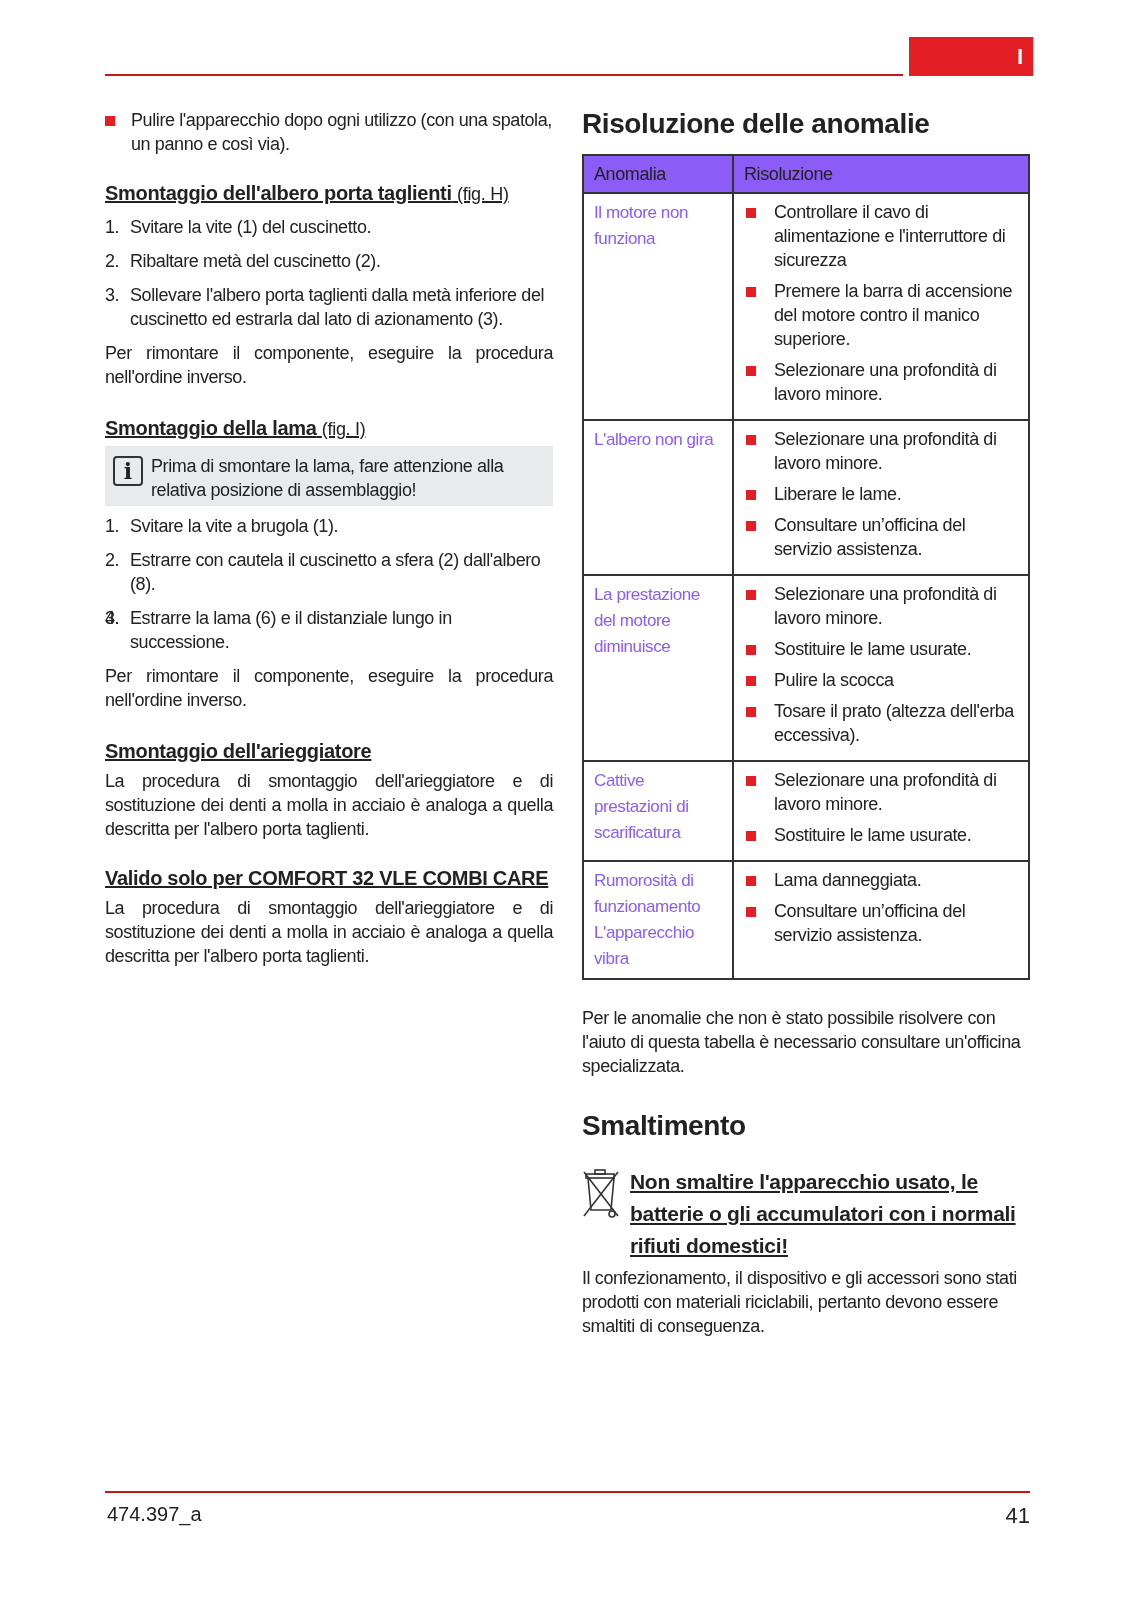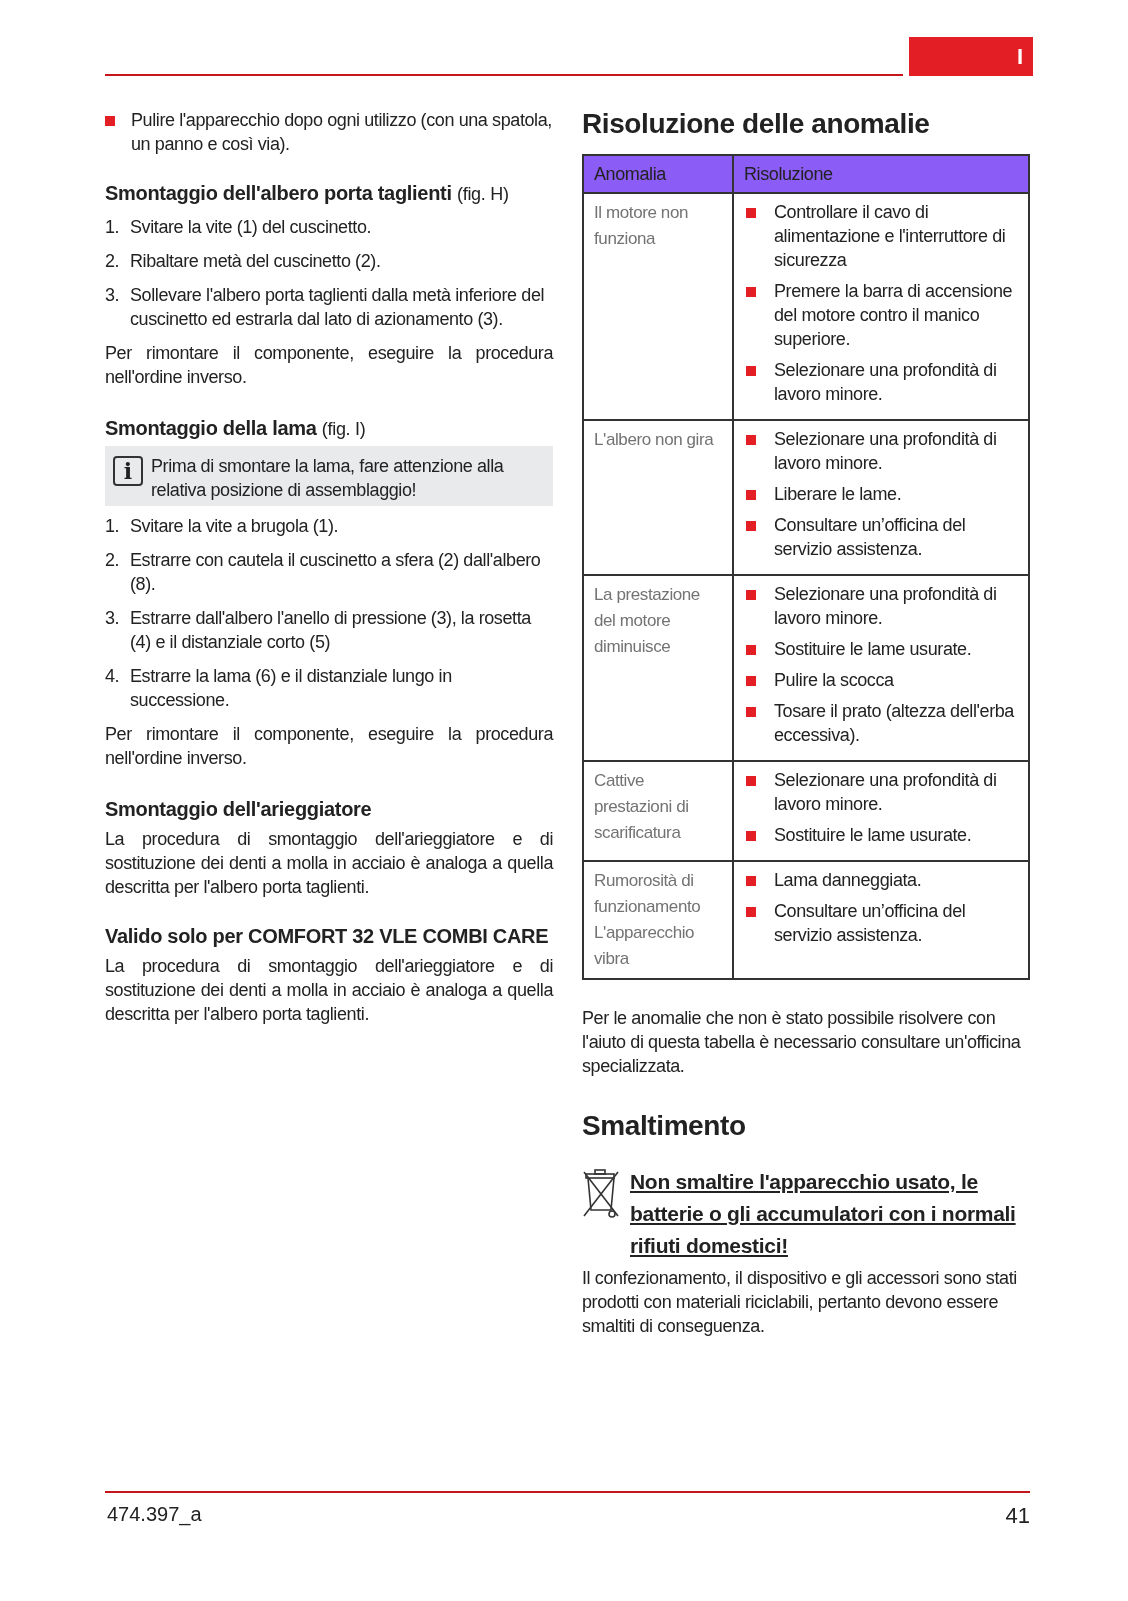--- a/index.html
+++ b/index.html
@@ -5,33 +5,33 @@
   html, body { margin:0; padding:0; background:#fff; }
   body { width:1128px; height:1601px; position:relative; font-family:"Liberation Sans", sans-serif; color:#222; }
   .topline { position:absolute; left:105px; top:74px; width:798px; height:2px; background:#c8141b; }
   .langbox { position:absolute; left:909px; top:37px; width:124px; height:39px; background:#e31e24; color:#fff; font-size:22px; font-weight:bold; text-align:right; box-sizing:border-box; padding-right:10px; line-height:40px; }
   .col { position:absolute; }
   .left { left:105px; top:108px; width:448px; }
   .right { left:582px; top:108px; width:450px; }
   p, li { font-size:18px; line-height:24px; margin:0; letter-spacing:-0.4px; }
   .bullet { position:relative; padding-left:26px; }
   .bullet::before { content:""; position:absolute; left:0; top:8px; width:10px; height:10px; background:#e31e24; }
-  h3 { font-size:20px; font-weight:bold; margin:0; letter-spacing:-0.3px; }
+  h3 { font-size:20px; font-weight:bold; margin:0; letter-spacing:-0.3px;text-decoration:underline; }
   h3 .fig { font-weight:normal; font-size:18px; }
   ol { margin:0; padding:0; list-style:none; }
   ol li { position:relative; padding-left:25px; margin-bottom:10px; }
   ol li .num { position:absolute; left:0; top:0; }
   .note { background:#e8eaec; padding:8px 6px 4px 8px; display:flex; gap:8px; margin:6px 0 8px; }
   .note-icon { flex:0 0 30px; height:30px; border:2px solid #333; border-radius:4px; box-sizing:border-box; display:flex; align-items:center; justify-content:center; font-family:"DejaVu Serif", serif; font-weight:bold; font-size:22px; color:#222; margin-top:2px;}
   .just { text-align:justify; }
   h2 { font-size:28px; font-weight:bold; margin:0; letter-spacing:-0.4px; }
   table { border-collapse:collapse; width:448px; margin-top:14px; }
   th, td { border:2px solid #333; vertical-align:top; text-align:left; font-size:18px; line-height:24px; letter-spacing:-0.4px; }
   th { background:#8b5cf6; font-weight:normal; padding:6px 10px; }
-  td.anom { width:128px; padding:6px 10px; color:#737373; font-size:17px; line-height:26px; }
+  td.anom { width:128px; padding:6px 10px; color:#8b5cf6; font-size:17px; line-height:26px; }
   td.res { padding:6px 10px 6px 10px; }
   td.res .bullet { padding-left:30px; margin-bottom:7px; }
   td.res .bullet::before { left:2px; }
   .disposal { display:flex; gap:8px; margin-top:24px; }
   .bin { flex:0 0 40px; }
   .disposal h4 { font-size:21px; font-weight:bold; margin:0; line-height:32px; letter-spacing:-0.3px;text-decoration:underline; }
   .botline { position:absolute; left:105px; top:1491px; width:925px; height:2px; background:#c8141b; }
   .footer-left { position:absolute; left:107px; top:1503px; font-size:20px; }
   .footer-right { position:absolute; right:98px; top:1503px; font-size:22px; }
 </style>
@@ -53,21 +53,21 @@
   <p class="just">Per rimontare il componente, eseguire la procedura nell'ordine inverso.</p>
 
   <h3 style="margin-top:28px"><span>Smontaggio della lama</span> <span class="fig">(fig. I)</span></h3>
   <div class="note">
     <div class="note-icon">i</div>
     <p>Prima di smontare la lama, fare attenzione alla relativa posizione di assemblaggio!</p>
   </div>
   <ol>
     <li><span class="num">1.</span><span>Svitare la vite a brugola (1).</span></li>
     <li><span class="num">2.</span><span>Estrarre con cautela il cuscinetto a sfera (2) dall'albero (8).</span></li>
-    <li><span class="num">3.</span><span>Estrarre dall'albero l'anello di pressione (3), la rosetta (4) e il distanziale corto (5)</span></li>
+    <li><span class="num">3.</span></li>
     <li><span class="num">4.</span><span>Estrarre la lama (6) e il distanziale lungo in successione.</span></li>
   </ol>
   <p class="just">Per rimontare il componente, eseguire la procedura nell'ordine inverso.</p>
 
   <h3 style="margin-top:28px">Smontaggio dell'arieggiatore</h3>
   <p class="just" style="margin-top:6px">La procedura di smontaggio dell'arieggiatore e di sostituzione dei denti a molla in acciaio è analoga a quella descritta per l'albero porta taglienti.</p>
 
   <h3 style="margin-top:26px">Valido solo per COMFORT 32 VLE COMBI CARE</h3>
   <p class="just" style="margin-top:6px">La procedura di smontaggio dell'arieggiatore e di sostituzione dei denti a molla in acciaio è analoga a quella descritta per l'albero porta taglienti.</p>
 </div>

